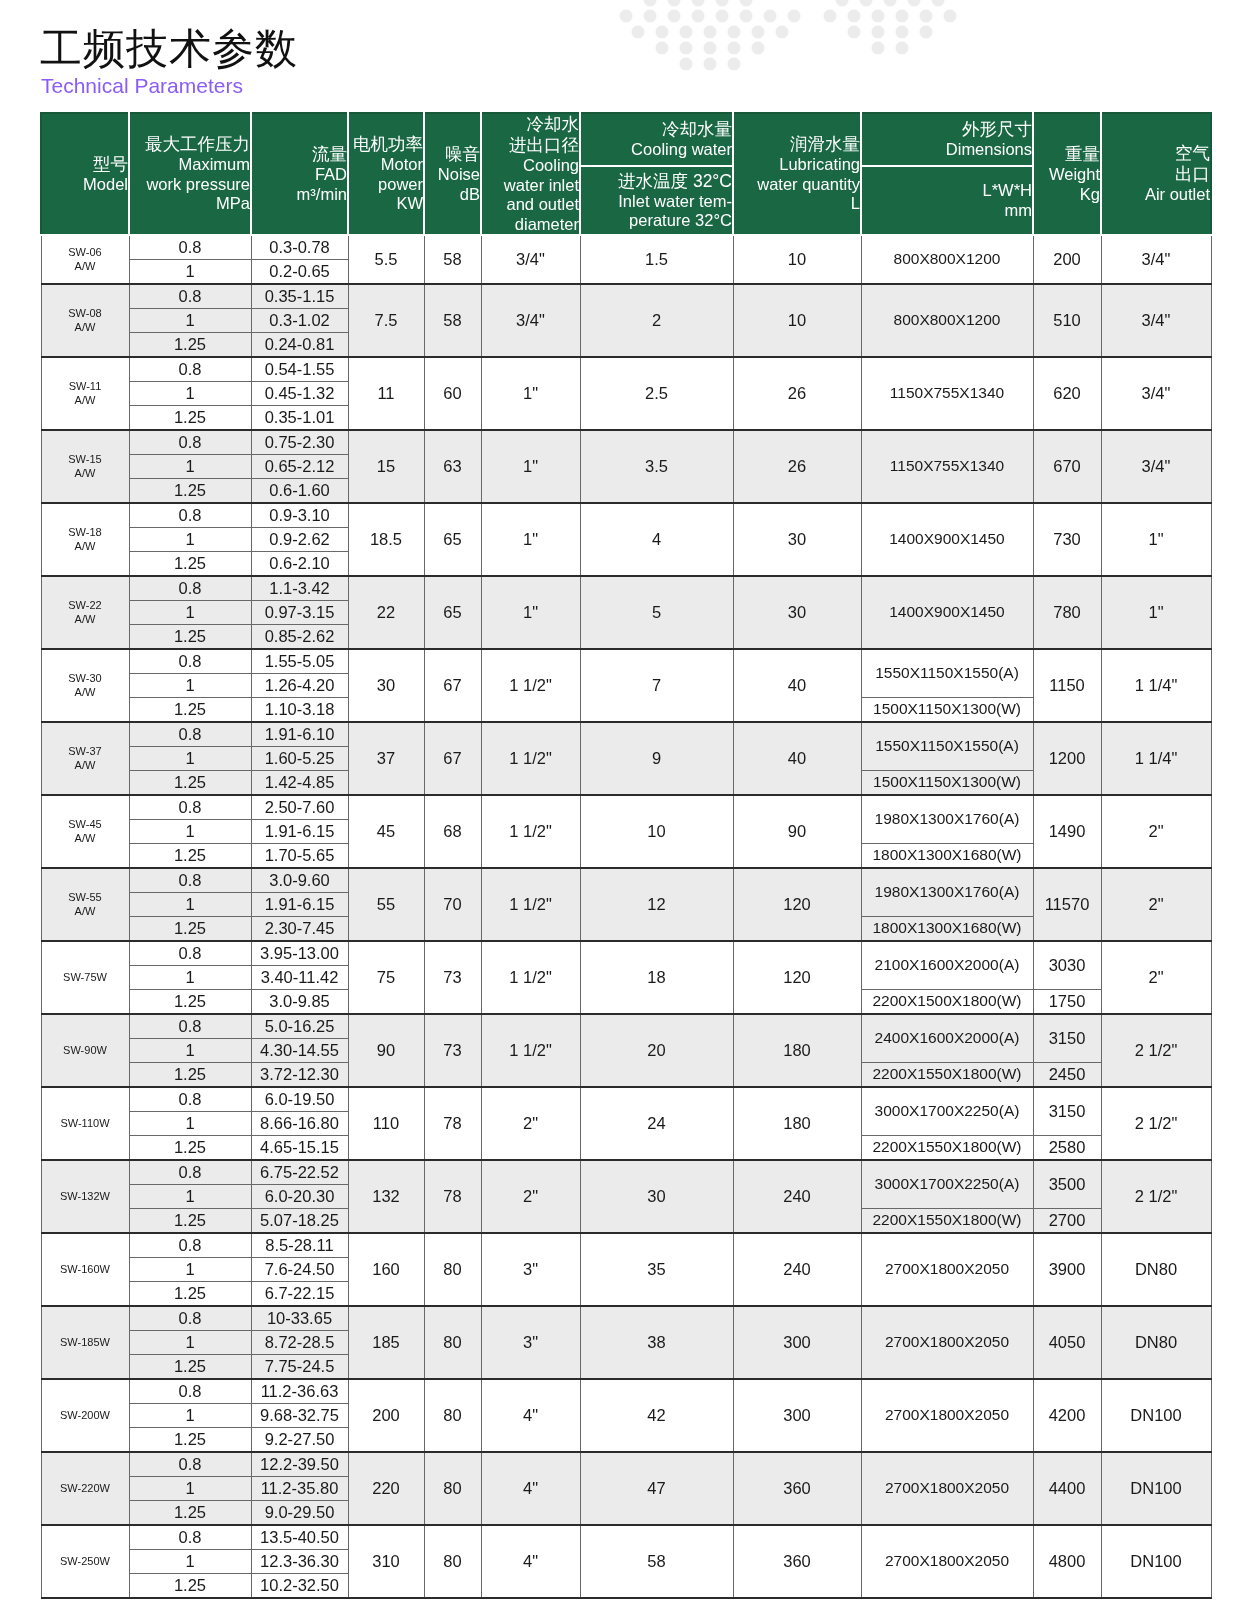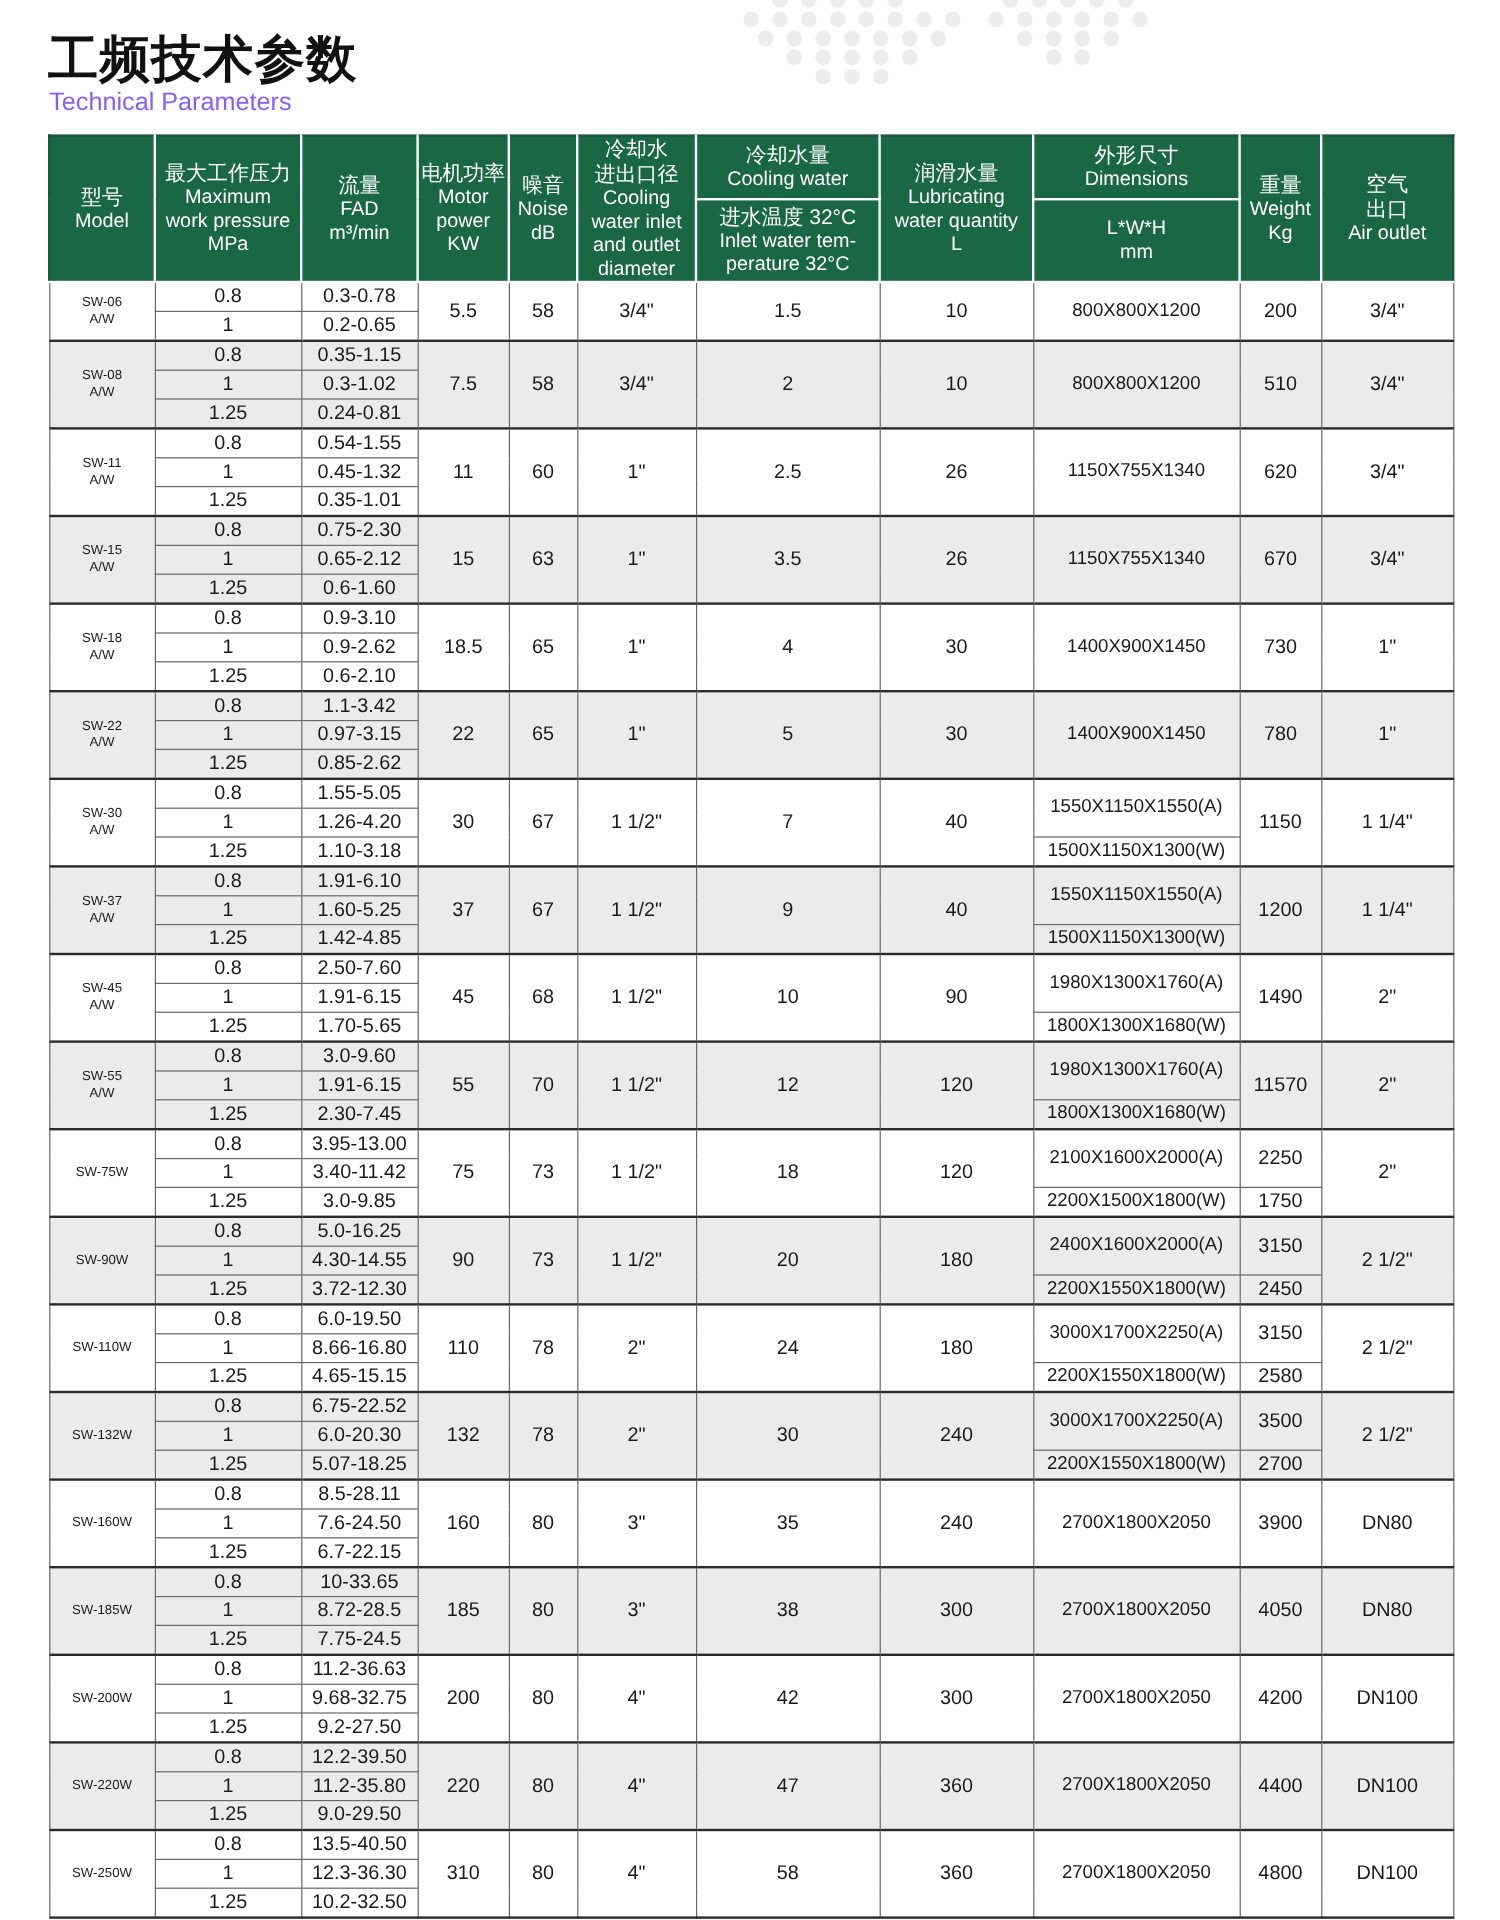--- a/index.html
+++ b/index.html
@@ -1,25 +1,25 @@
 <!DOCTYPE html>
 <html><head>
 <meta charset="utf-8">
 <style>
   html,body{margin:0;padding:0;background:#fff;}
   body{width:1250px;height:1600px;position:relative;overflow:hidden;
        font-family:"Liberation Sans","DejaVu Sans",sans-serif;color:#1c1c1c;}
   .page{padding:26px 40px 0 40px;position:relative;}
   .dots{position:absolute;top:-6px;left:608px;pointer-events:none;}
-  h1.title{margin:0;font-size:42px;font-weight:bold;color:#111;letter-spacing:1px;line-height:1.1;}
+  h1.title{margin:0;font-size:42px;font-weight:normal;color:#111;letter-spacing:1px;line-height:1.1;}
   .subtitle{font-size:21px;color:#8b5cf6;margin:2px 0 14px 1px;}
   table{border-collapse:collapse;table-layout:fixed;width:1170px;
         border:1px solid #686868;border-bottom:2px solid #2b2b2b;}
   th{background:#1a6843;color:#fff;font-weight:normal;border:2px solid #fff;
-     padding:0;vertical-align:middle;text-align:center;}
+     padding:0;vertical-align:middle;text-align:right;}
   thead tr:first-child{height:52px;}
   thead tr:nth-child(2){height:68px;}
   thead tr:first-child th{border-top-color:#17573a;}
   th.edge-l{border-left-color:#17573a;}
   th.edge-r{border-right-color:#17573a;}
   th .cn{font-size:17.5px;line-height:1.2;}
   th .en{font-size:16.5px;line-height:1.18;}
   td{border:1px solid #686868;padding:0;text-align:center;vertical-align:middle;
      font-size:16.5px;height:23px;line-height:1.05;background:#fff;color:#1a1a1a;}
   tr.gs td{border-top:2px solid #2b2b2b;}
@@ -416,21 +416,21 @@
             <div>SW-75W</div>
           </td>
           <td>0.8</td>
           <td>3.95-13.00</td>
           <td rowspan="3">75</td>
           <td rowspan="3">73</td>
           <td rowspan="3">1 1/2"</td>
           <td rowspan="3">18</td>
           <td rowspan="3">120</td>
           <td rowspan="2" class="dims">2100X1600X2000(A)</td>
-          <td rowspan="2">2250</td>
+          <td rowspan="2">3030</td>
           <td rowspan="3">2"</td>
         </tr>
         <tr>
           <td>1</td>
           <td>3.40-11.42</td>
         </tr>
         <tr>
           <td>1.25</td>
           <td>3.0-9.85</td>
           <td class="dims">2200X1500X1800(W)</td>

